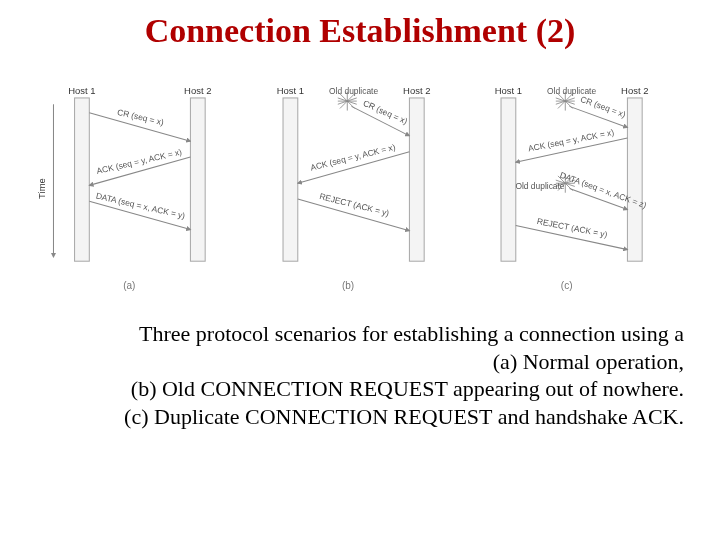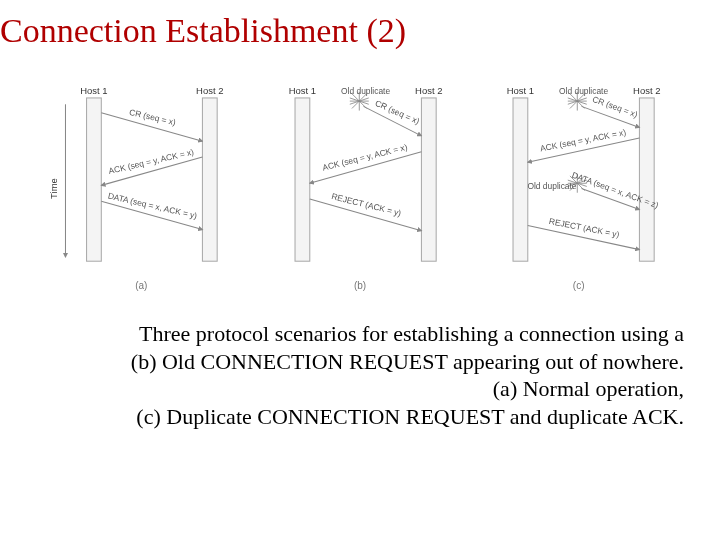--- a/index.html
+++ b/index.html
@@ -10,29 +10,29 @@
     background: #fff;
     font-family: "Times New Roman", Times, serif;
     position: relative;
     overflow: hidden;
   }
   .title {
     position: absolute;
     top: 12px;
     left: 0;
     width: 100%;
-    text-align: left;
+    text-align: center;
     color: #b00000;
     font-size: 34px;
-    font-weight: 400;
+    font-weight: 700;
   }
   .figs {
     position: absolute;
     top: 78px;
-    left: 36px;
+    left: 24px;
     width: 648px;
     height: 220px;
     display: flex;
     gap: 8px;
   }
   .panel {
     position: relative;
     flex: 1 1 0;
     height: 200px;
   }
@@ -193,16 +193,16 @@
         <text x="105" y="140" text-anchor="middle" transform="rotate(11 105 140)">REJECT (ACK = y)</text>
       </svg>
     </div>
     <div class="sub">(c)</div>
   </div>
 
 </div>
 
 <div class="caption">
   <div>Three protocol scenarios for establishing a connection using a</div>
+  <div>(a) Normal operation,</div>
   <div>(b) Old CONNECTION REQUEST appearing out of nowhere.</div>
-  <div>(a) Normal operation,</div>
-  <div>(c) Duplicate CONNECTION REQUEST and duplicate ACK.</div>
+  <div>(c) Duplicate CONNECTION REQUEST and handshake ACK.</div>
 </div>
 
 </body></html>

